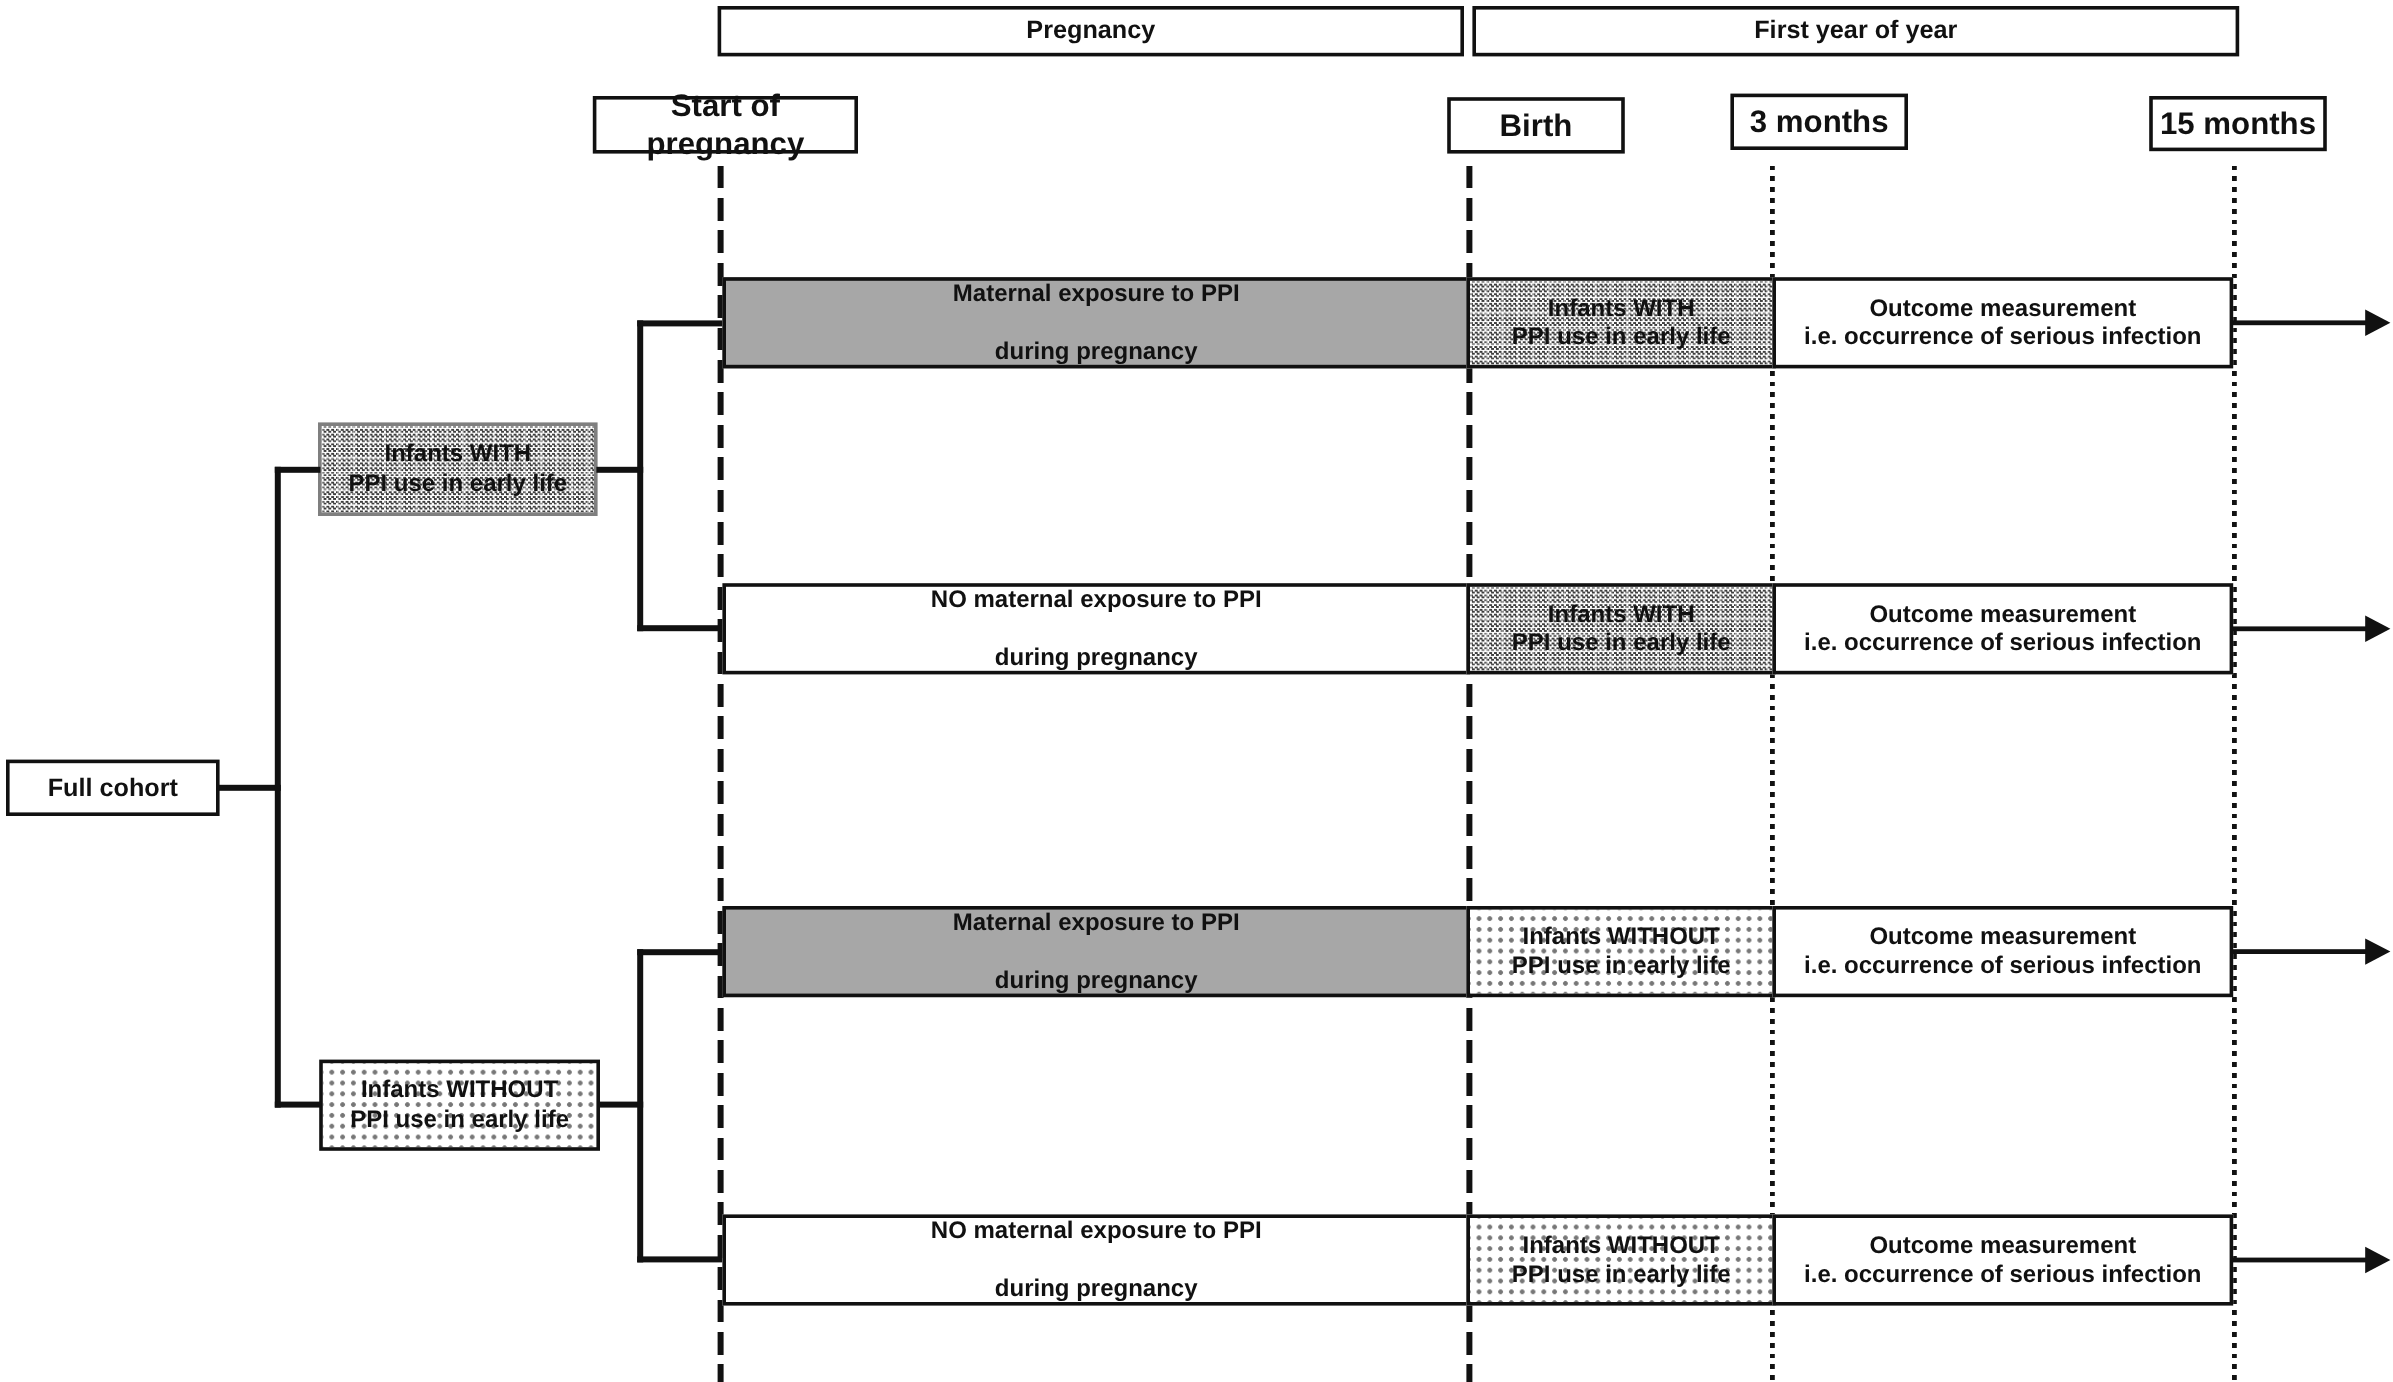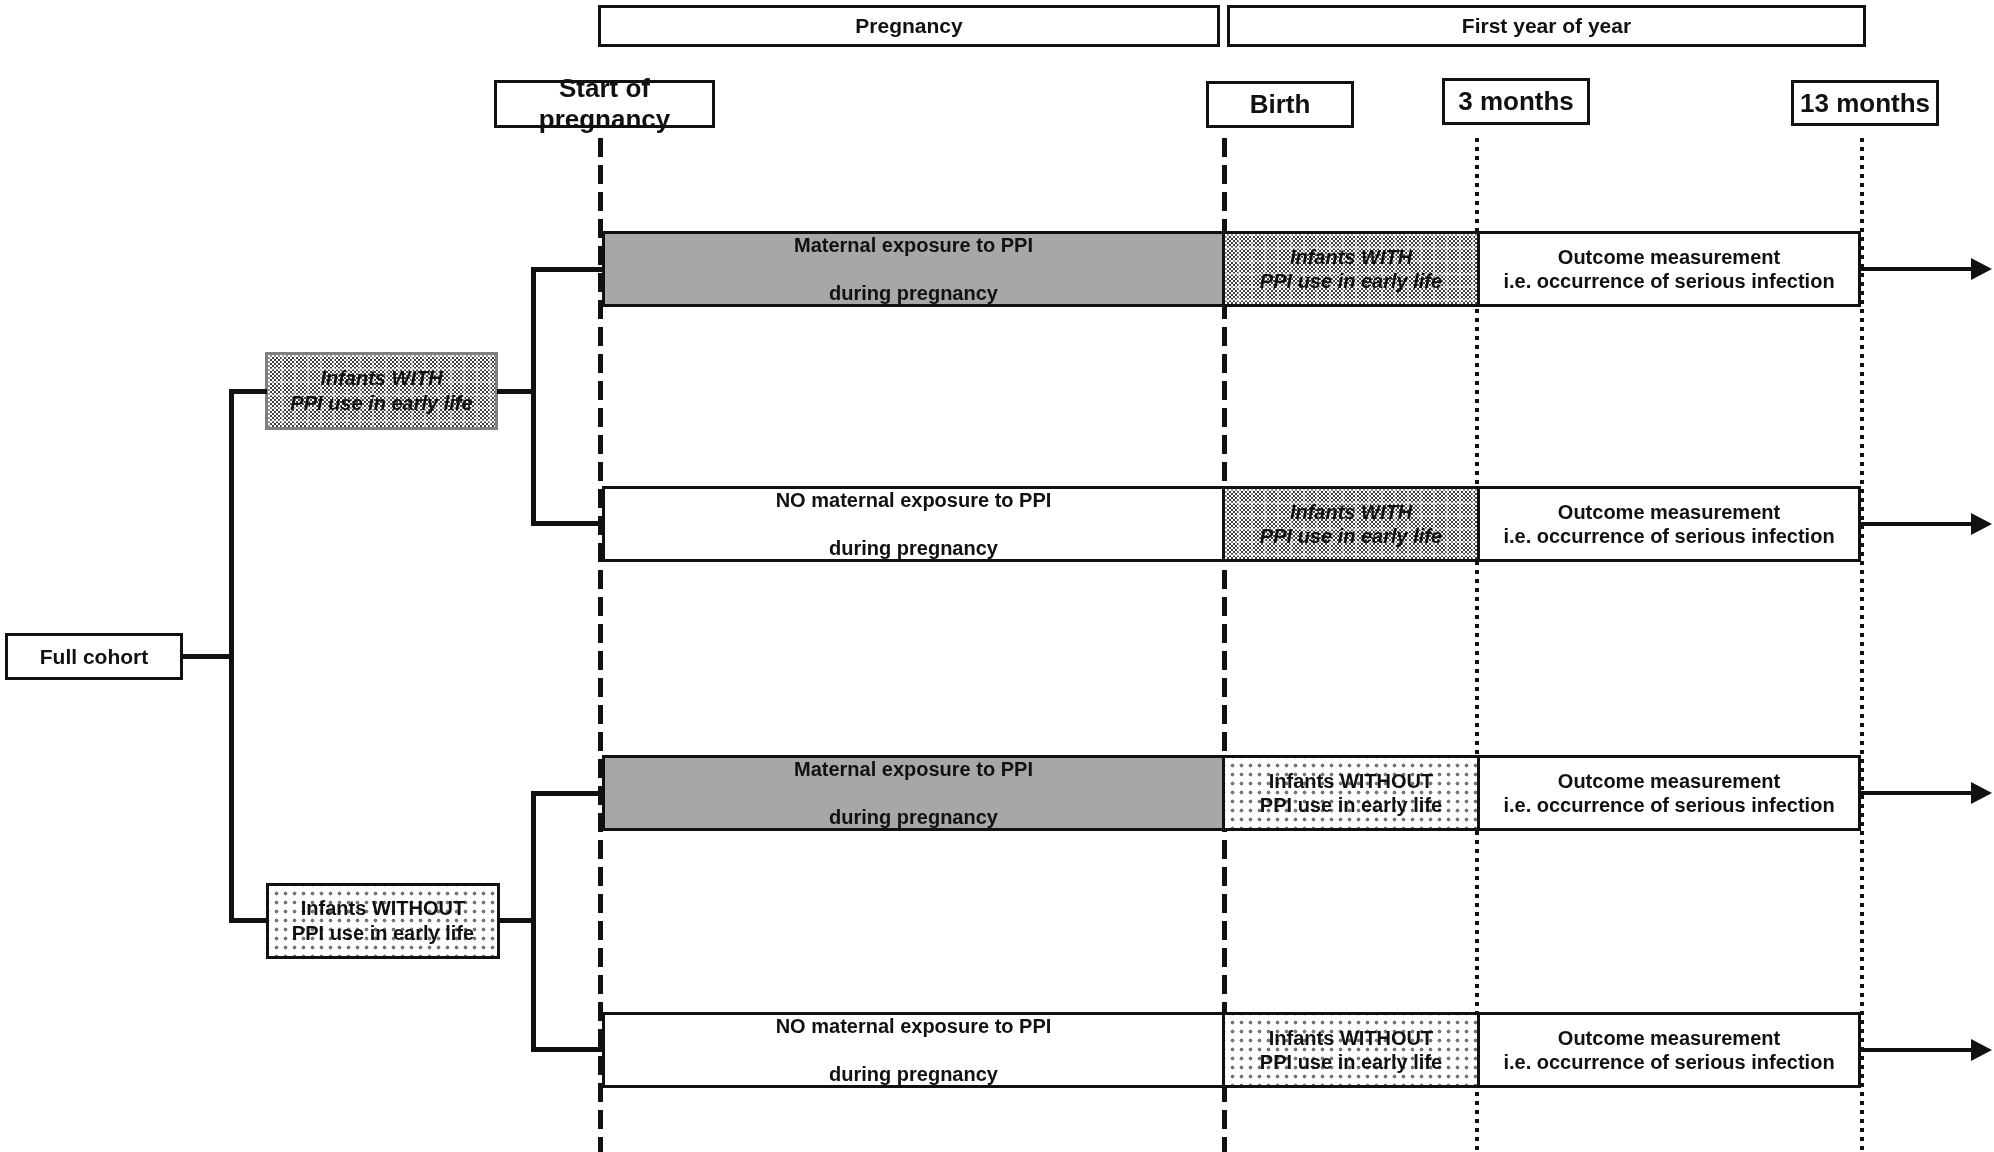--- a/index.html
+++ b/index.html
@@ -26,21 +26,20 @@
   .seg + .seg{margin-left:-3px;}
   .w1{width:623px;gap:24px;}.w2{width:258px;}.w3{width:384px;}
   .fill-gray{background:#a7a7a7;}
   .fill-checker{
     background-color:#ffffff;
     background-image:
       linear-gradient(to right, rgba(255,255,255,0.42) 2px, transparent 2px),
       linear-gradient(to bottom, rgba(255,255,255,0.42) 2px, transparent 2px),
       conic-gradient(#3e3e3e 0 25%, transparent 0 50%, #3e3e3e 0 75%, transparent 0);
     background-size:13px 13px,13px 13px,4px 4px;
-    font-style:italic;
   }
   .fill-dots{
     background-color:#ffffff;
     background-image:radial-gradient(circle, #777777 1.7px, transparent 2.2px);
     background-size:9px 9px;background-position:3px 3px;justify-content:center;
   }
   .group-box{font-size:20px;line-height:25px;}
   .group-with{border:3px solid #7f7f7f;}
   .connector{position:absolute;background:#111111;}
   .arrow-line{position:absolute;height:4px;background:#111111;}
@@ -65,21 +64,21 @@
   <div class="box milestone" style="left:494px;top:80px;width:221px;height:48px;">
     <span>Start of pregnancy</span>
   </div>
   <div class="box milestone" style="left:1206px;top:81px;width:148px;height:47px;">
     <span>Birth</span>
   </div>
   <div class="box milestone" style="left:1406px;top:78px;width:148px;height:47px;margin-left:36px;">
     <span>3 months</span>
   </div>
   <div class="box milestone" style="left:1791px;top:80px;width:148px;height:46px;">
-    <span>13 months</span>
+    <span>15 months</span>
   </div>
 
   <div class="vline vdash" style="left:598px;"></div>
   <div class="vline vdash" style="left:1222px;"></div>
   <div class="vline vdot" style="left:1475px;"></div>
   <div class="vline vdot" style="left:1860px;"></div>
 
   <div class="box" style="left:5px;top:633px;width:178px;height:47px;font-size:21px;">
     <span>Full cohort</span>
   </div>

